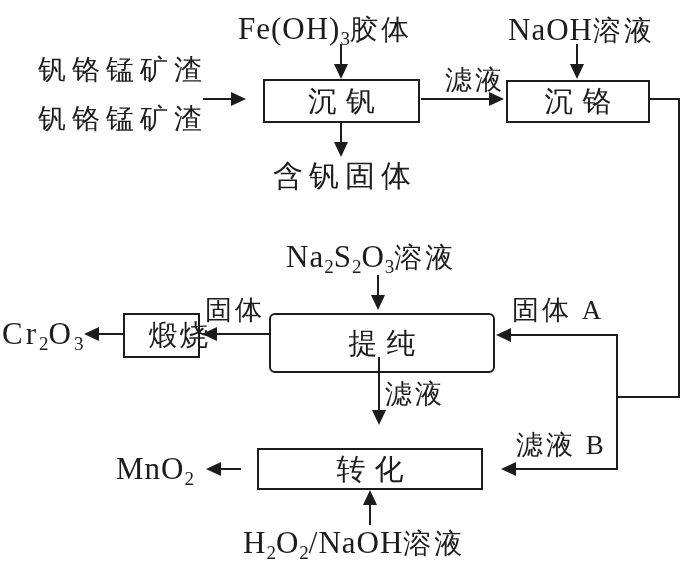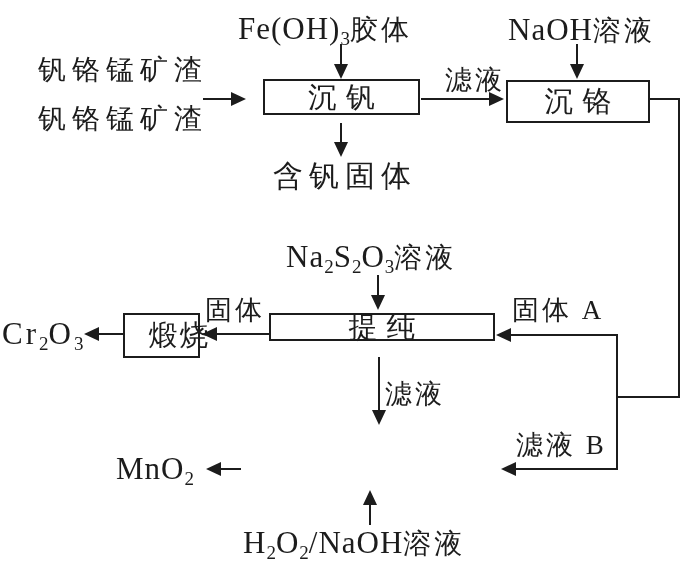--- a/index.html
+++ b/index.html
@@ -65,31 +65,34 @@
   }
   .wide {
     letter-spacing: 6px;
   }
 </style>
 </head>
 <body>
 
 <div id="canvas">
 
-  <div class="box" style="left:263px; top:79px; width:157px; height:36px;">
+  <div class="box" style="left:263px; top:79px; width:157px; height:44px;">
     <span class="box-label">沉钒</span>
   </div>
   <div class="box" style="left:506px; top:80px; width:144px; height:43px;">
     <span class="box-label">沉铬</span>
   </div>
-  <div class="box" style="left:269px; top:313px; width:226px; height:28px;">
+  <div class="box" style="left:269px; top:313px; width:226px; height:60px;border-radius:6px;">
     <span class="box-label">提纯</span>
   </div>
   <div class="box" style="left:123px; top:313px; width:77px; height:45px;padding-left:34px;">
     <span class="box-label" style="letter-spacing:2px; margin-right:-2px;">煅烧</span>
+  </div>
+  <div class="box" style="left:257px; top:448px; width:226px; height:42px;">
+    <span class="box-label">转化</span>
   </div>
 
   <div class="ln" style="left:340px; top:44px; width:2px; height:22px;"></div>
   <div class="ln" style="left:576px; top:44px; width:2px; height:22px;"></div>
   <div class="ln" style="left:203px; top:98px; width:30px; height:2px;"></div>
   <div class="ln" style="left:421px; top:98px; width:70px; height:2px;"></div>
   <div class="ln" style="left:340px; top:123px; width:2px; height:21px;"></div>
   <div class="ln" style="left:377px; top:275px; width:2px; height:22px;"></div>
   <div class="ln" style="left:215px; top:333px; width:54px; height:2px;"></div>
   <div class="ln" style="left:97px; top:333px; width:26px; height:2px;"></div>

